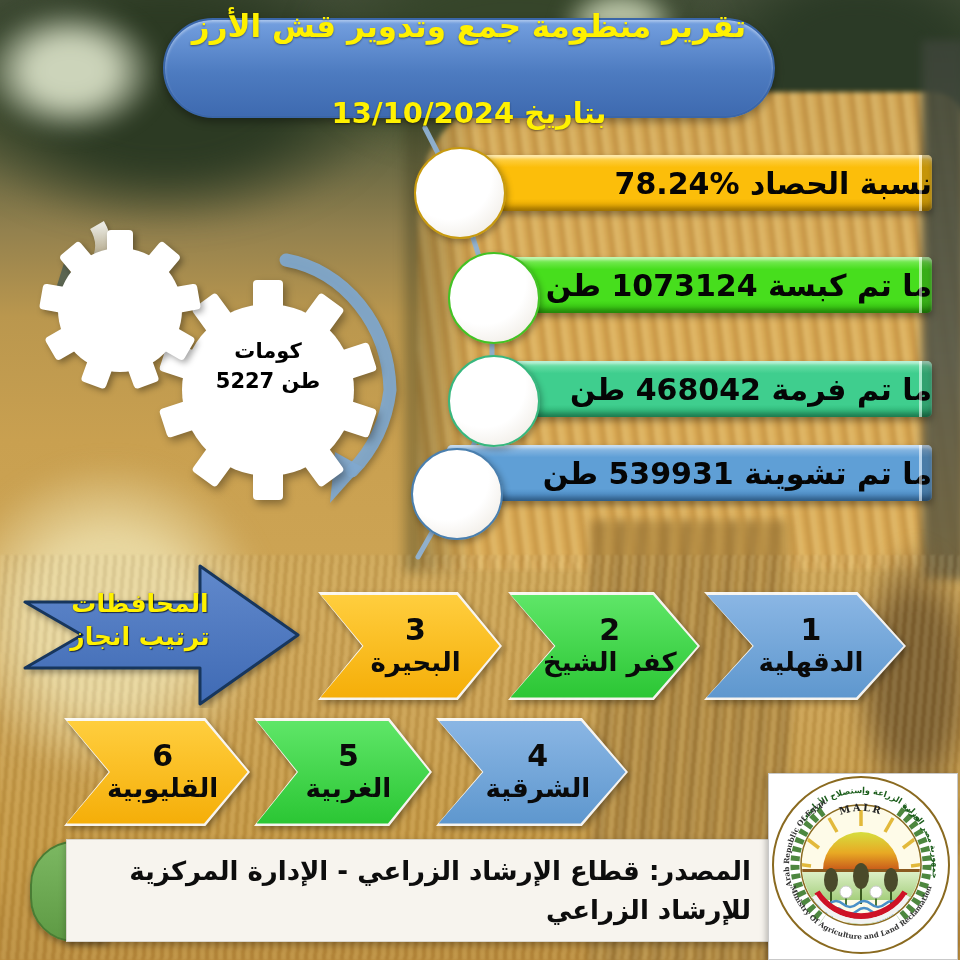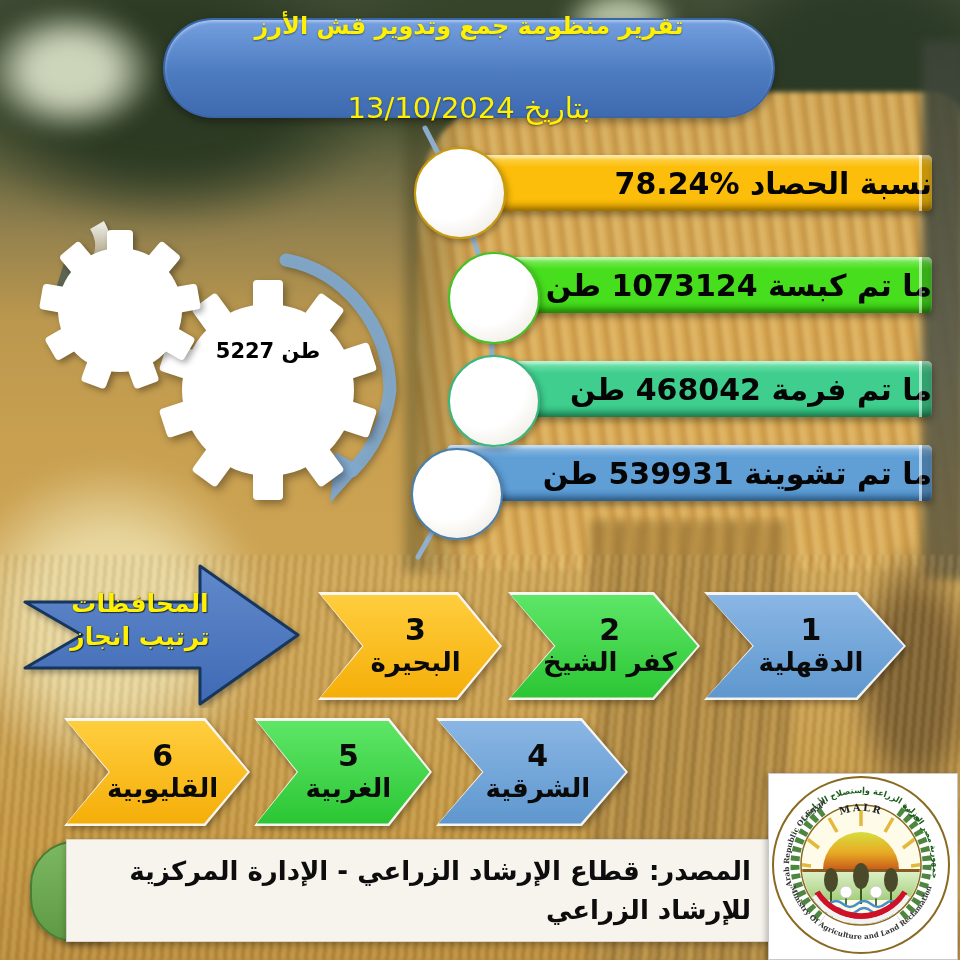--- a/index.html
+++ b/index.html
@@ -34,22 +34,22 @@
   .sheaf-right{left:850px;top:540px;width:130px;height:280px;border-radius:40%;
       background:radial-gradient(closest-side,#7c5e2e 55%,rgba(124,94,46,0));filter:blur(8px);}
   .field-texture{left:0;top:555px;width:960px;height:405px;
       background:repeating-linear-gradient(95deg,rgba(255,244,200,.12) 0 5px,rgba(90,60,20,.10) 5px 9px);
       filter:blur(1px);}
   
   .title{position:absolute;left:163px;top:18px;width:608px;height:96px;border-radius:50px;
       background:linear-gradient(180deg,#74a0e0 0%,#4d7bc0 55%,#3e6ab0 100%);
       border:2px solid #3a66a8;box-shadow:0 4px 8px rgba(0,0,0,.35), inset 0 2px 3px rgba(255,255,255,.4);
       display:flex;flex-direction:column;align-items:center;justify-content:center;z-index:5;}
-  .title .l1{color:#fff100;font-weight:bold;font-size:24px;line-height:1.35;text-shadow:0 1px 2px rgba(0,0,0,.45);}
-  .title .l2{color:#fff100;font-weight:normal;font-size:29px;line-height:1.2;text-shadow:0 1px 2px rgba(0,0,0,.45);margin-top:48px;}
+  .title .l1{color:#fff100;font-weight:bold;font-size:31px;line-height:1.35;text-shadow:0 1px 2px rgba(0,0,0,.45);}
+  .title .l2{color:#fff100;font-weight:bold;font-size:29px;line-height:1.2;text-shadow:0 1px 2px rgba(0,0,0,.45);margin-top:48px;}
   
   .bar{position:absolute;height:56px;border-radius:5px;display:flex;align-items:center;justify-content:flex-end;
       z-index:3;box-shadow:0 4px 7px rgba(0,0,0,.35), inset 0 3px 3px rgba(255,255,255,.5), inset 0 -4px 5px rgba(0,0,0,.28);}
   .bar::after{content:"";position:absolute;right:0;top:0;bottom:0;width:13px;border-radius:0 5px 5px 0;
       background:linear-gradient(90deg,rgba(255,255,255,.55) 0 3px,rgba(0,0,0,.22) 3px 100%);}
   .bar span{font-size:30px;font-weight:bold;color:#050505;white-space:nowrap;}
   .bar-gold{left:447px;top:155px;width:485px;background:linear-gradient(180deg,#ffd75e 0%,#fcbe0a 22%,#fcbe0a 78%,#d89b00 100%);}
   .bar-green{left:479px;top:257px;width:453px;background:linear-gradient(180deg,#8bf06b 0%,#47de1d 22%,#47de1d 78%,#2fb70d 100%);}
   .bar-teal{left:479px;top:361px;width:453px;background:linear-gradient(180deg,#7fe6b2 0%,#3fce8e 22%,#3fce8e 78%,#27a86c 100%);}
   .bar-blue{left:447px;top:434px;width:485px;background:linear-gradient(180deg,#9cc3e8 0%,#5f9fd6 22%,#5f9fd6 78%,#417fb8 100%);margin-top:11px;}
@@ -184,20 +184,21 @@
       <rect x="-13" y="-80" width="26" height="30" rx="4" transform="rotate(160)"></rect>
       <rect x="-13" y="-80" width="26" height="30" rx="4" transform="rotate(200)"></rect>
       <rect x="-13" y="-80" width="26" height="30" rx="4" transform="rotate(240)"></rect>
       <rect x="-13" y="-80" width="26" height="30" rx="4" transform="rotate(280)"></rect>
       <rect x="-13" y="-80" width="26" height="30" rx="4" transform="rotate(320)"></rect>
       <circle r="62"></circle>
     </g>
   </svg>
 
   <div class="gear-text big">
+    <div dir="rtl">كومات</div>
     <div dir="ltr">5227 طن</div>
   </div>
 
   <svg class="bigarrow-svg" width="285" height="150" viewBox="0 0 285 150">
     <defs>
       <linearGradient id="arrGrad" x1="0" y1="0" x2="0" y2="1">
         <stop offset="0" stop-color="#6189cc"></stop>
           <stop offset="1" stop-color="#3f6ab4"></stop>
       </linearGradient>
     </defs>

